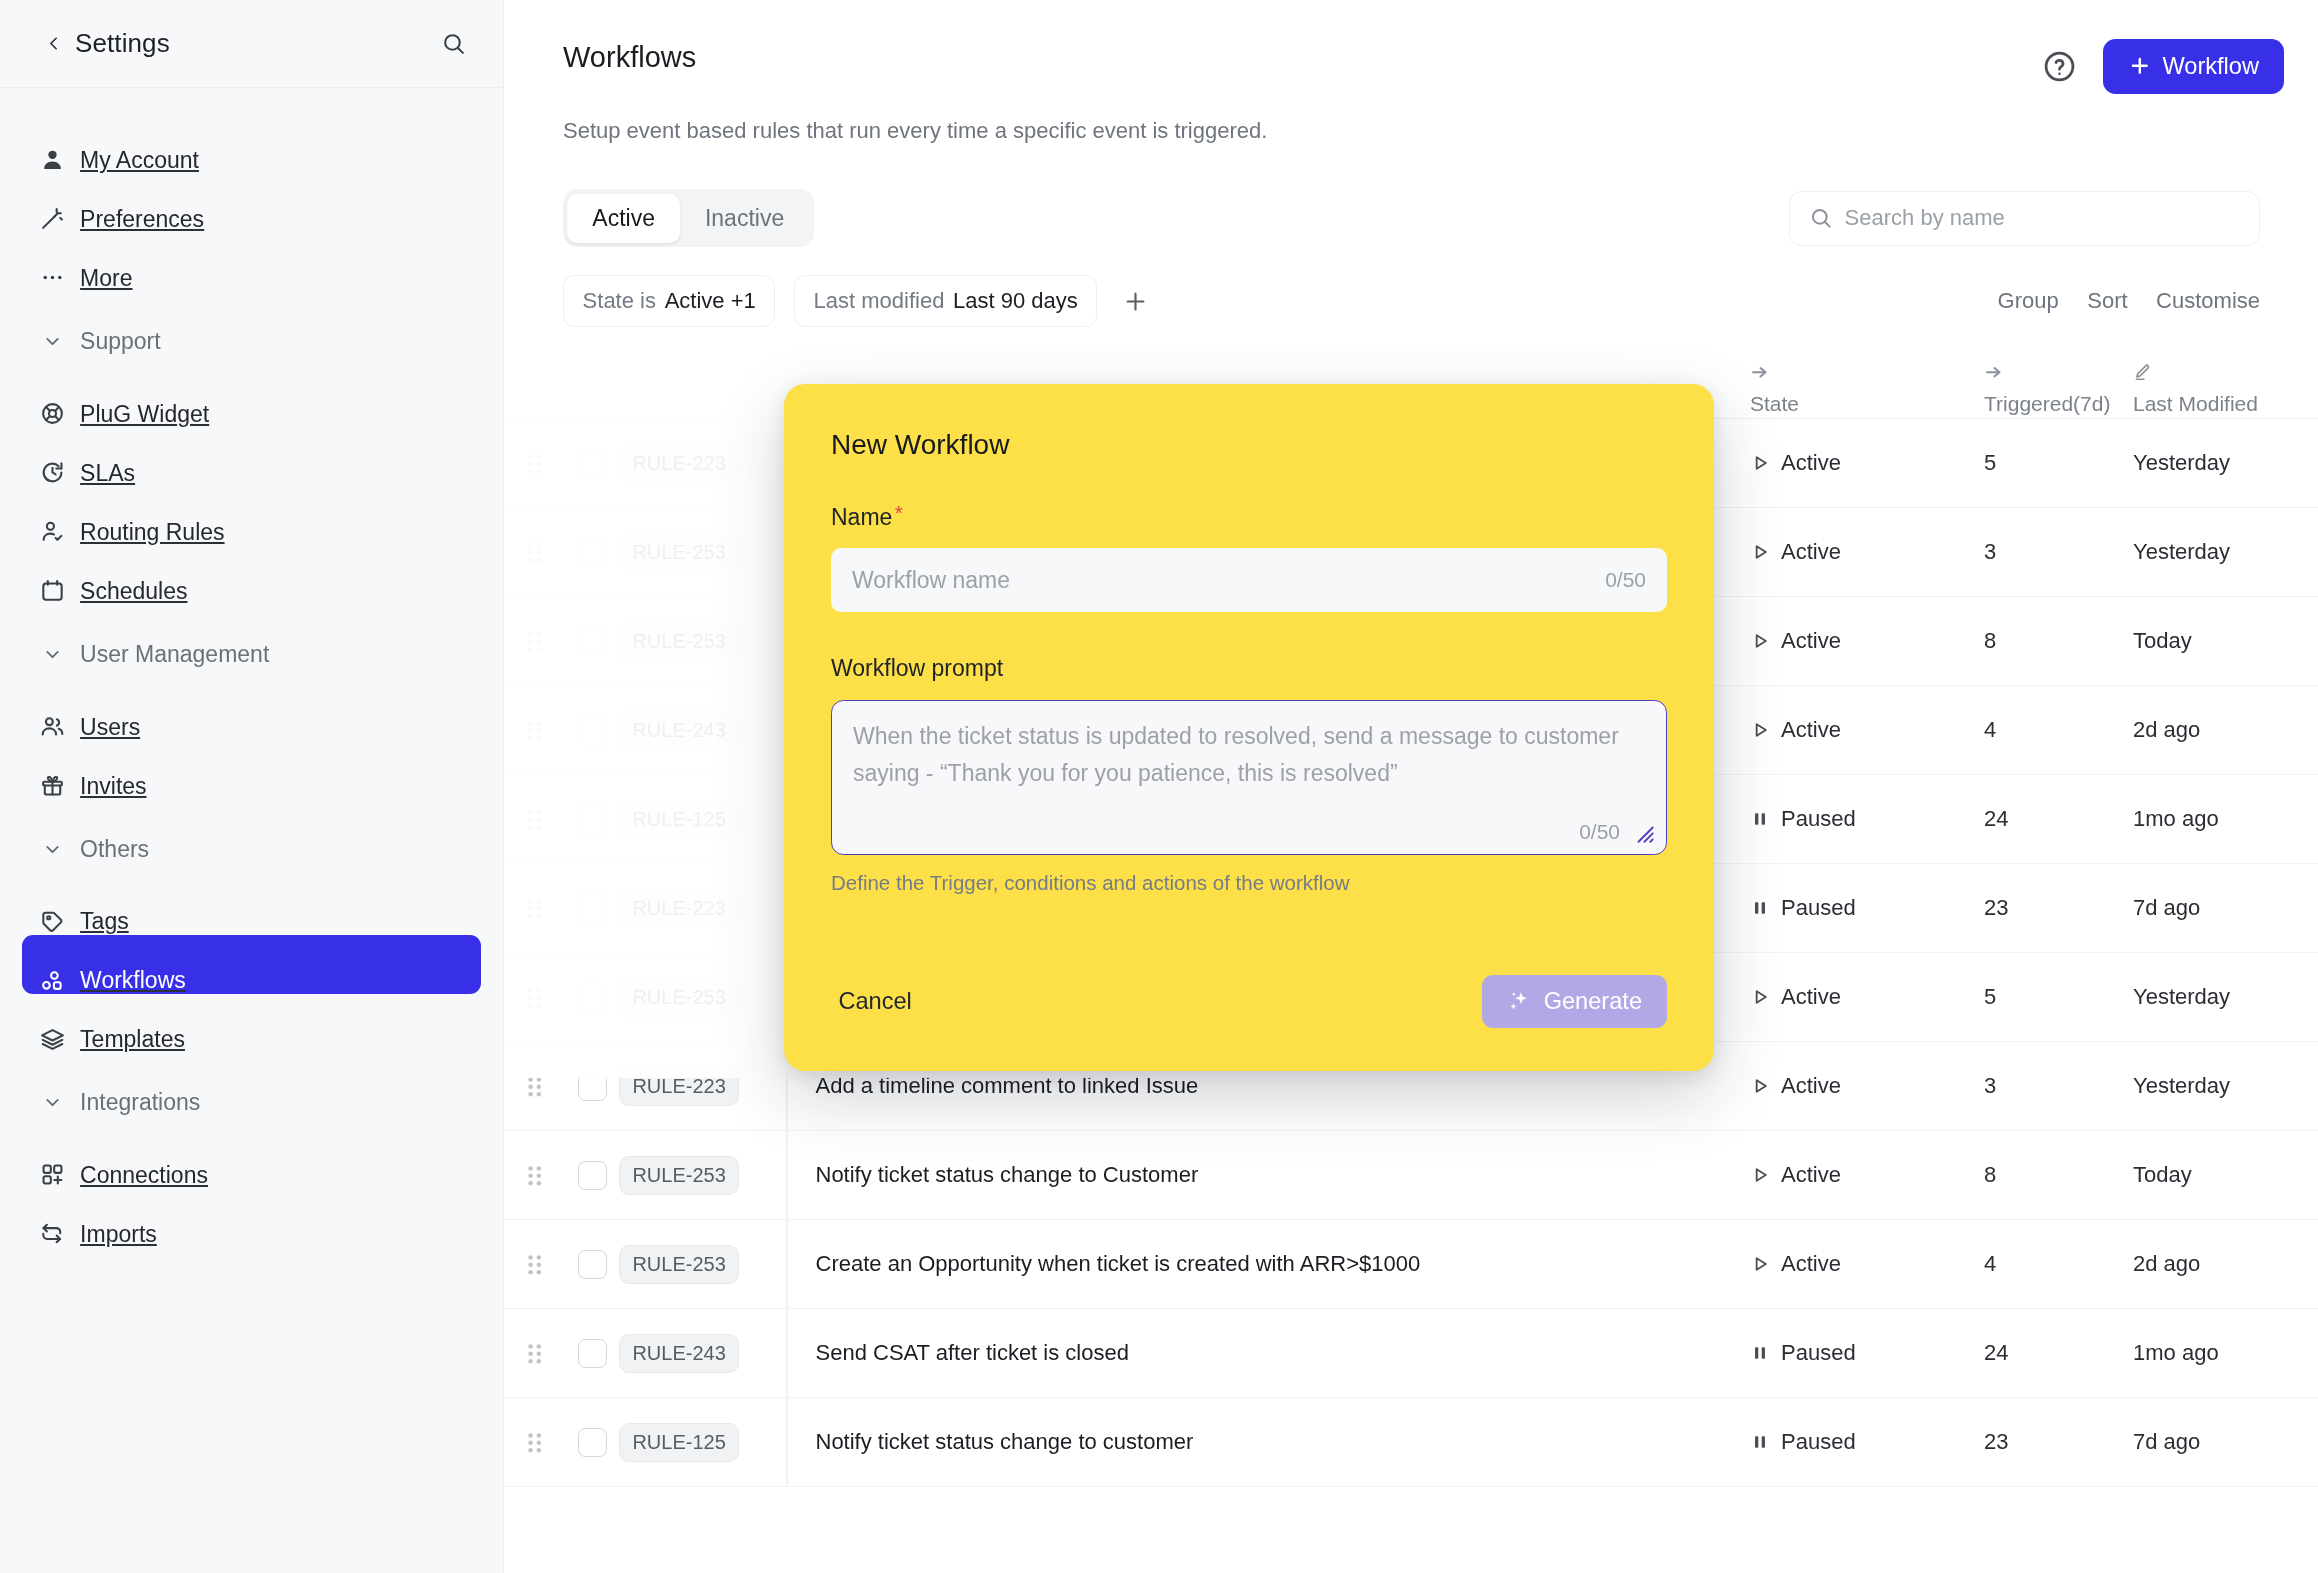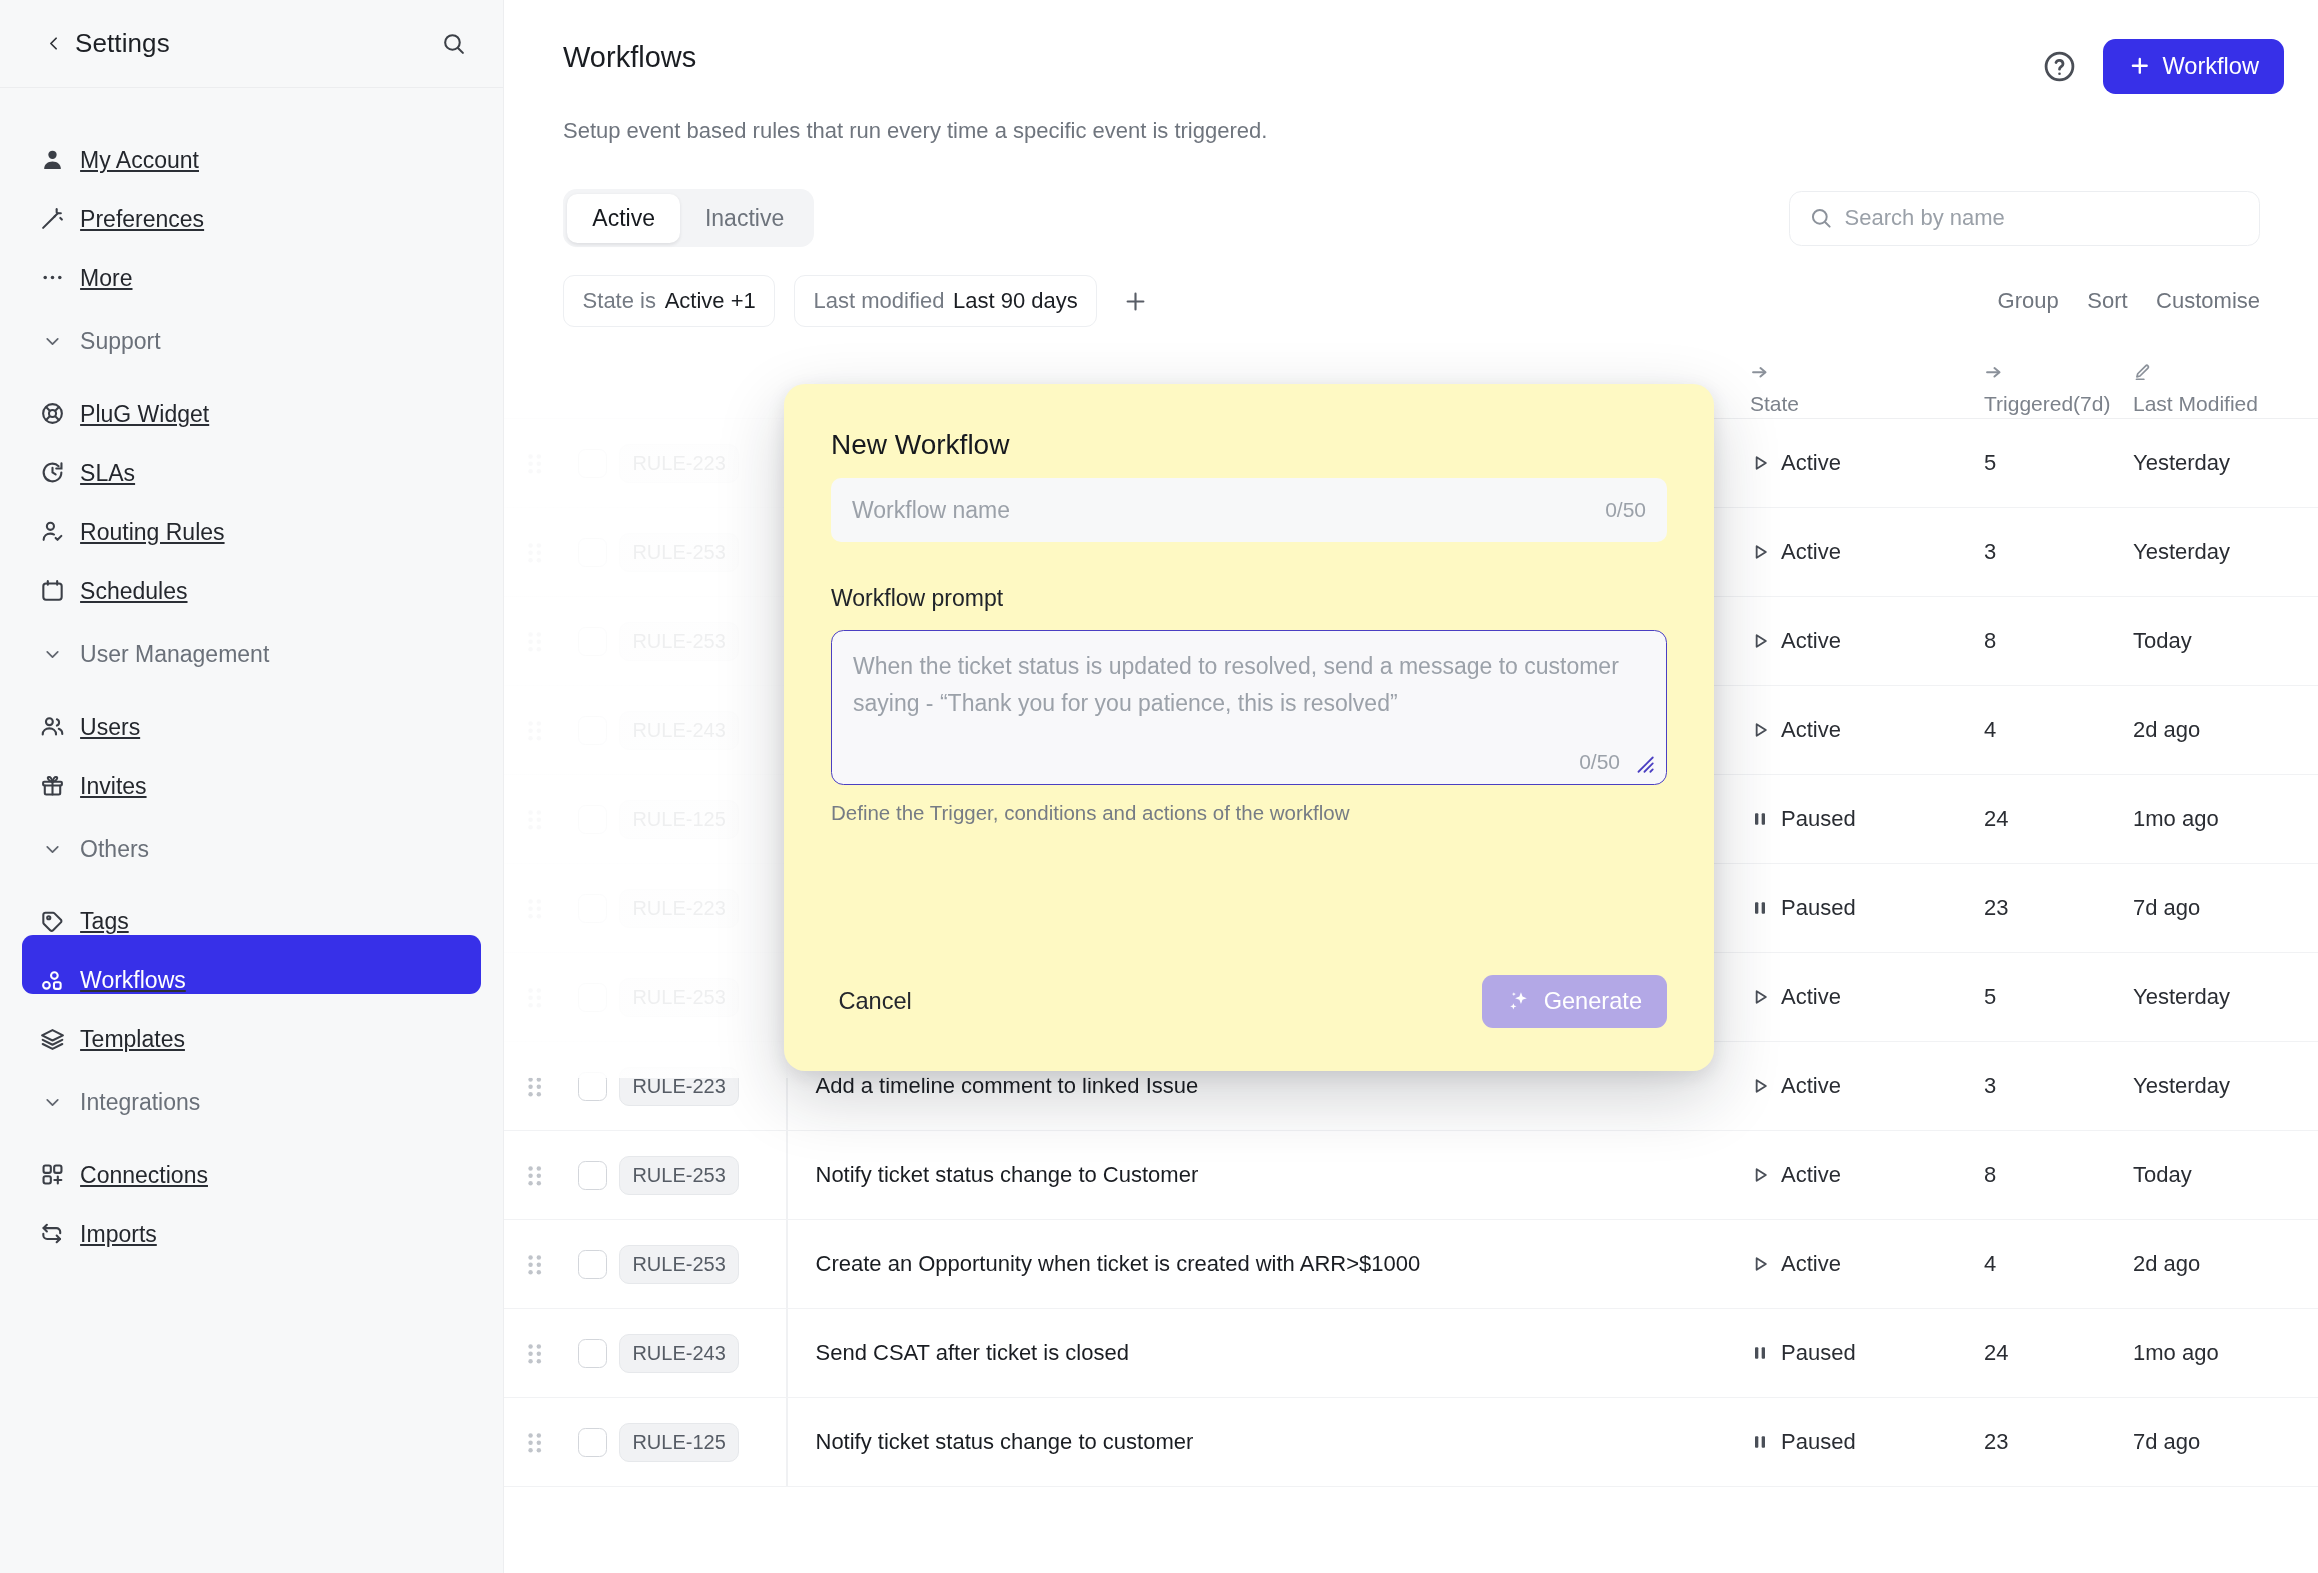--- a/index.html
+++ b/index.html
@@ -160,21 +160,21 @@
   .trow .c-mod   { color:#2a2d33; }
   .id-cellwrap { display:flex; align-items:center; }
 
   
   .table-body .trow::after {
     content:""; position:absolute; left:283px; top:0; bottom:0; width:1.2px; background:#f0f1f3;
   }
   .modal {
     position:absolute; left: 280px; top: 384px;
     width: 930px; height: 687px;
-    background:#fef9c3; border-radius: 21px;
+    background:#fde047; border-radius: 21px;
     box-shadow: 0 25px 68px rgba(25,28,40,.20), 0 5px 18.6px rgba(25,28,40,.10);
     padding: 45px 47px 0 47px;
   }
   .modal-title { font-size: 28px; color:#16191e; }
   .fld-label { font-size: 23px; color:#20242a; margin-top: 43px; display:flex; align-items:flex-start; gap:2.5px; }
   .req { color:#e1424c; font-size: 21px; line-height: 1; position:relative; top:-2.5px; }
   .txtinput {
     margin-top: 17.4px; height: 64px; background:#f7f8f9; border-radius: 10px;
     display:flex; align-items:center; padding: 0 21px;
   }
@@ -878,20 +878,24 @@
             <div class="c-mod">7d ago</div>
           </div>
         </div>
     </div>
 
     <div class="fade-mask"></div>
 
     <div class="modal">
       <div class="modal-title">New Workflow</div>
 
+      <div class="fld-label">
+        <span>Name</span>
+        <span class="req">*</span>
+      </div>
       <div class="txtinput">
         <span class="ph">Workflow name</span>
         <span class="cnt">0/50</span>
       </div>
 
       <div class="fld-label">
         <span>Workflow prompt</span>
       </div>
       <div class="txtarea">
         <div class="ph">When the ticket status is updated to resolved, send a message to customer saying - “Thank you for you patience, this is resolved”</div>

